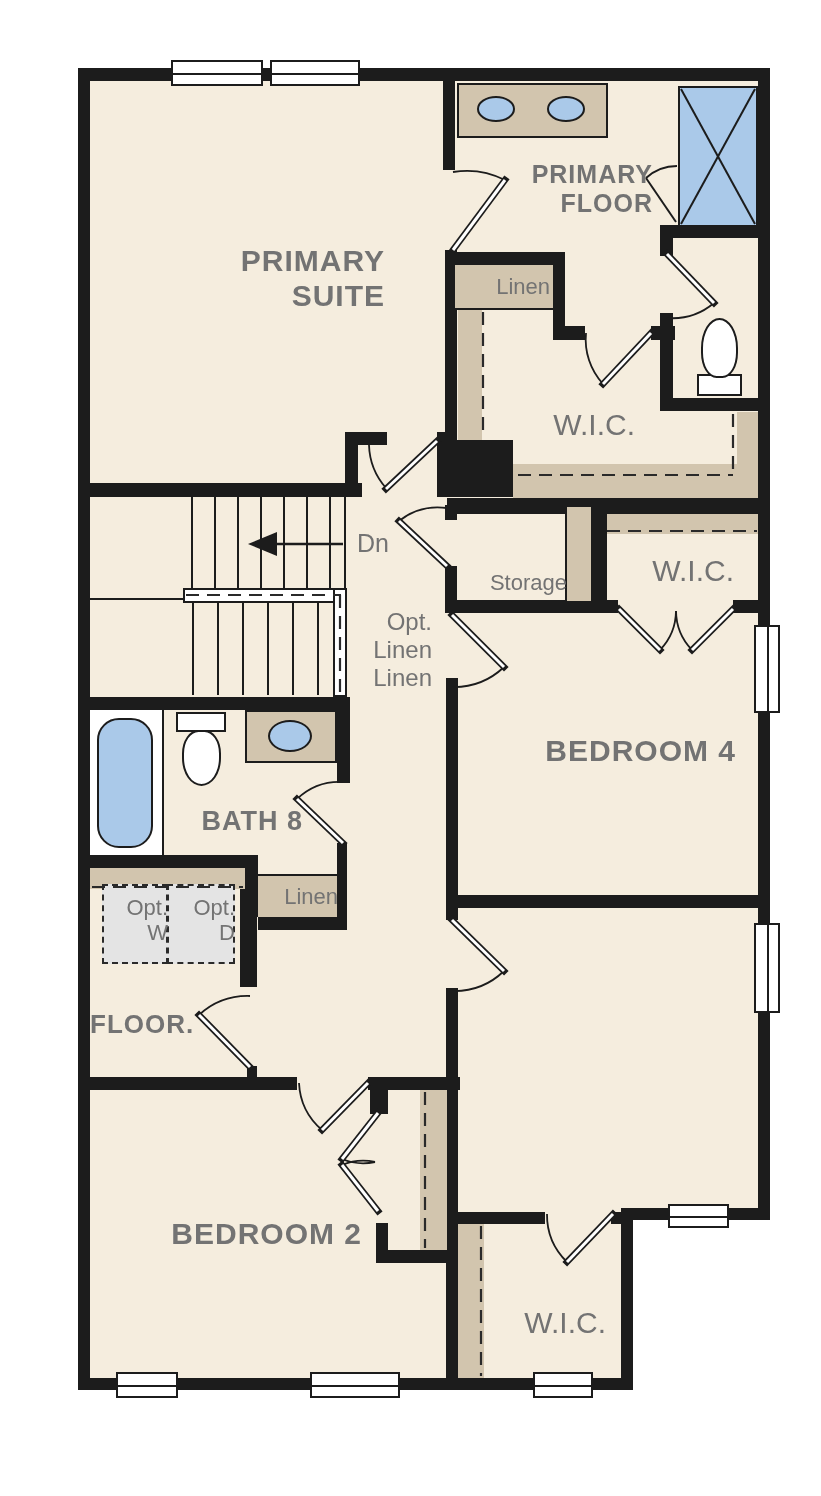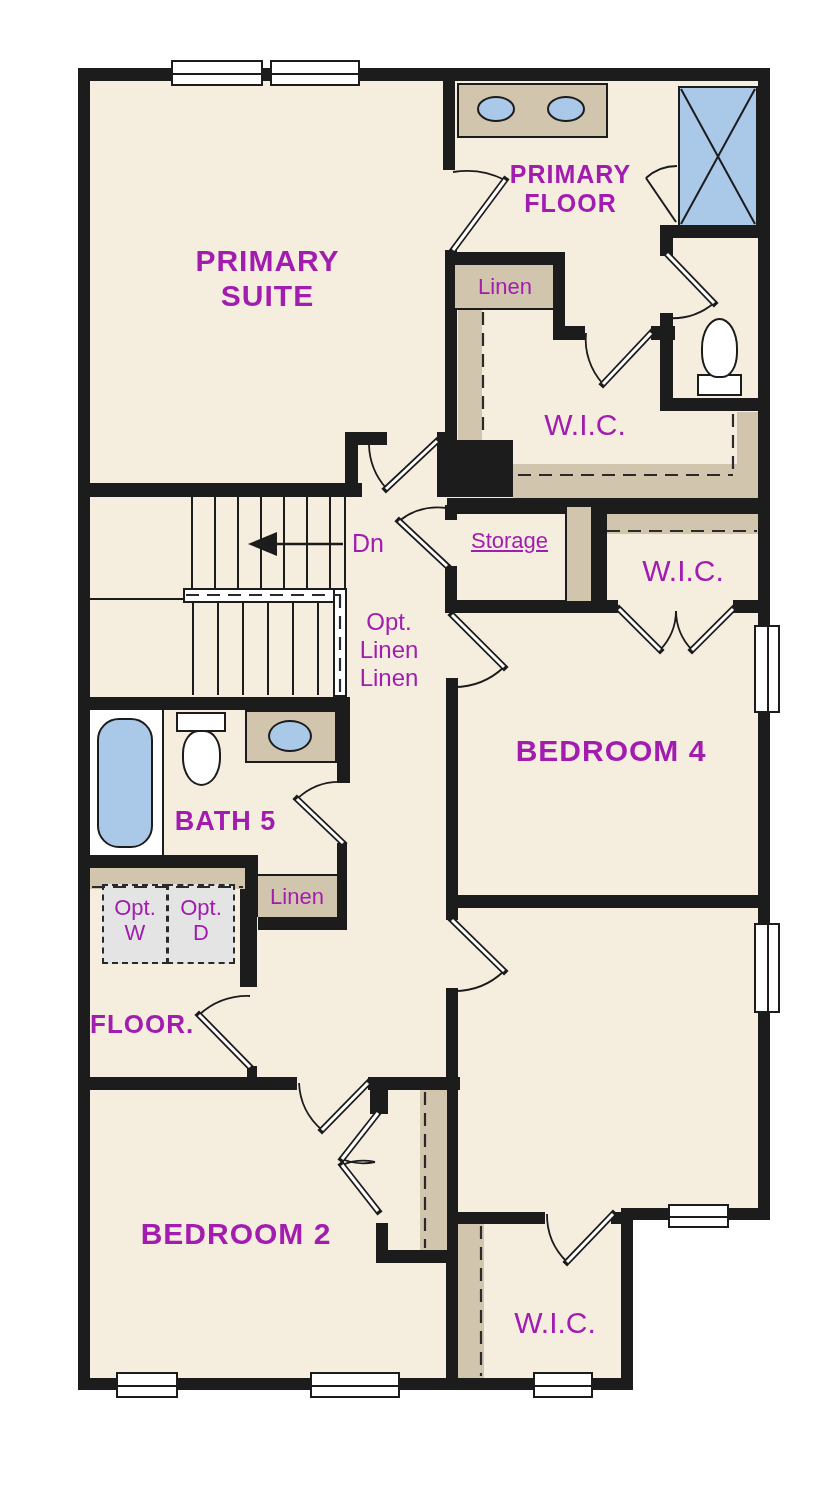--- a/index.html
+++ b/index.html
@@ -11,21 +11,21 @@
   .cab{background:#d2c5ae;}
   .cab-b{background:#d2c5ae;border:2px solid #1c1c1c;box-sizing:border-box;}
   .white{background:#ffffff;}
   .rail{background:#ffffff;border:2px solid #1c1c1c;box-sizing:border-box;}
   .blue{background:#aac9e9;border:2px solid #1c1c1c;box-sizing:border-box;}
   .ellipse{border-radius:50%;}
   .window{background:#ffffff;border:2px solid #1c1c1c;box-sizing:border-box;}
   .wline-h{position:absolute;left:0;right:0;top:50%;height:0;border-top:2px solid #1c1c1c;}
   .wline-v{position:absolute;top:0;bottom:0;left:50%;width:0;border-left:2px solid #1c1c1c;}
   .appl{background:#e4e4e4;border:2px dashed #2a2a2a;box-sizing:border-box;}
-  .lbl{color:#a21caf;text-align:center;line-height:1.15;white-space:nowrap;}
+  .lbl{color:#737373;text-align:right;line-height:1.15;white-space:nowrap;}
   .room-lg{font-size:30px;font-weight:bold;letter-spacing:1px;}
   .room-md{font-size:25px;font-weight:bold;letter-spacing:1px;}
   .small{font-size:22px;}
   .wic{font-size:30px;}
   .title{font-size:38px;font-weight:bold;letter-spacing:1px;color:#0a0a0a;}
   svg{position:absolute;left:0;top:0;pointer-events:none;}
   .toilet{background:#ffffff;border:2px solid #1c1c1c;box-sizing:border-box;}
 </style>
 </head>
 <body>
@@ -246,25 +246,25 @@
   <div class="abs lbl room-lg" style="left:150px;top:244px;width:235px;">
     <div>PRIMARY</div>
     <div>SUITE</div>
   </div>
   <div class="abs lbl room-md" style="left:488px;top:160px;width:165px;">
     <div>PRIMARY</div>
     <div>FLOOR</div>
   </div>
   <div class="abs lbl small" style="left:460px;top:274px;width:90px;">Linen</div>
   <div class="abs lbl wic" style="left:535px;top:408px;width:100px;">W.I.C.</div>
-  <div class="abs lbl small" style="left:452px;top:528px;width:115px;text-decoration:underline;">Storage</div>
+  <div class="abs lbl small" style="left:452px;top:570px;width:115px;">Storage</div>
   <div class="abs lbl wic" style="left:632px;top:554px;width:102px;">W.I.C.</div>
   <div class="abs lbl room-lg" style="left:486px;top:734px;width:250px;">BEDROOM 4</div>
   <div class="abs lbl room-lg" style="left:110px;top:1217px;width:252px;">BEDROOM 2</div>
-  <div class="abs lbl room-md" style="left:148px;top:806px;width:155px;font-size:27px;">BATH 5</div>
+  <div class="abs lbl room-md" style="left:148px;top:806px;width:155px;font-size:27px;">BATH 8</div>
   <div class="abs lbl room-md" style="left:90px;top:1010px;width:100px;font-size:26px;">FLOOR.</div>
   <div class="abs lbl small" style="left:256px;top:884px;width:82px;">Linen</div>
   <div class="abs lbl wic" style="left:504px;top:1306px;width:102px;">W.I.C.</div>
   <div class="abs lbl" style="left:347px;top:529px;width:42px;font-size:25px;">Dn</div>
   <div class="abs lbl" style="left:346px;top:608px;width:86px;font-size:24px;line-height:28px;">
     <div>Opt.</div>
     <div>Linen</div>
     <div>Linen</div>
   </div>
   <div class="abs lbl" style="left:102px;top:895px;width:66px;font-size:22px;line-height:25px;">

